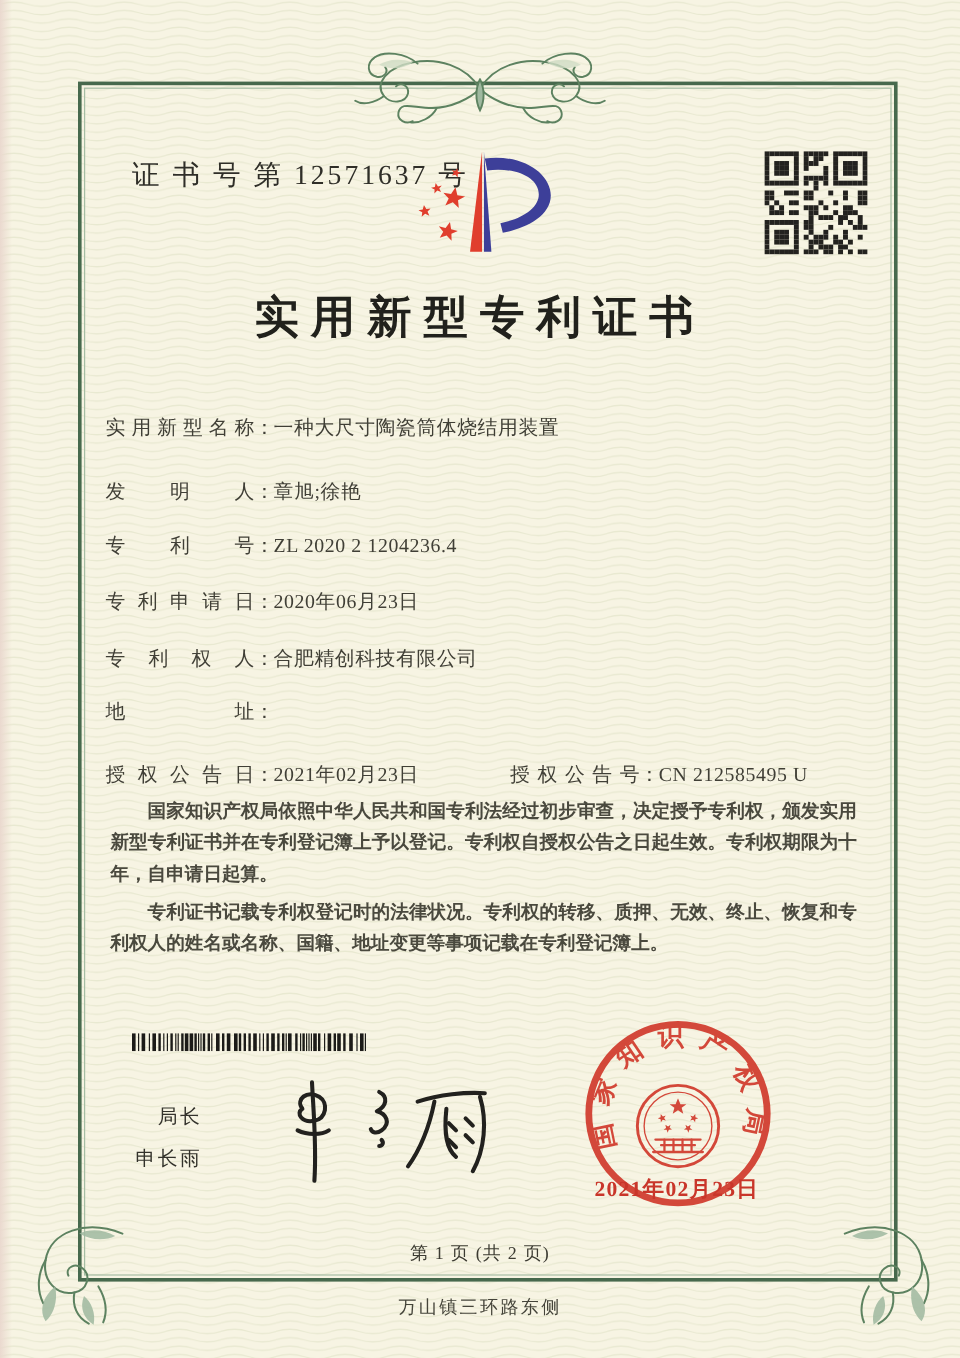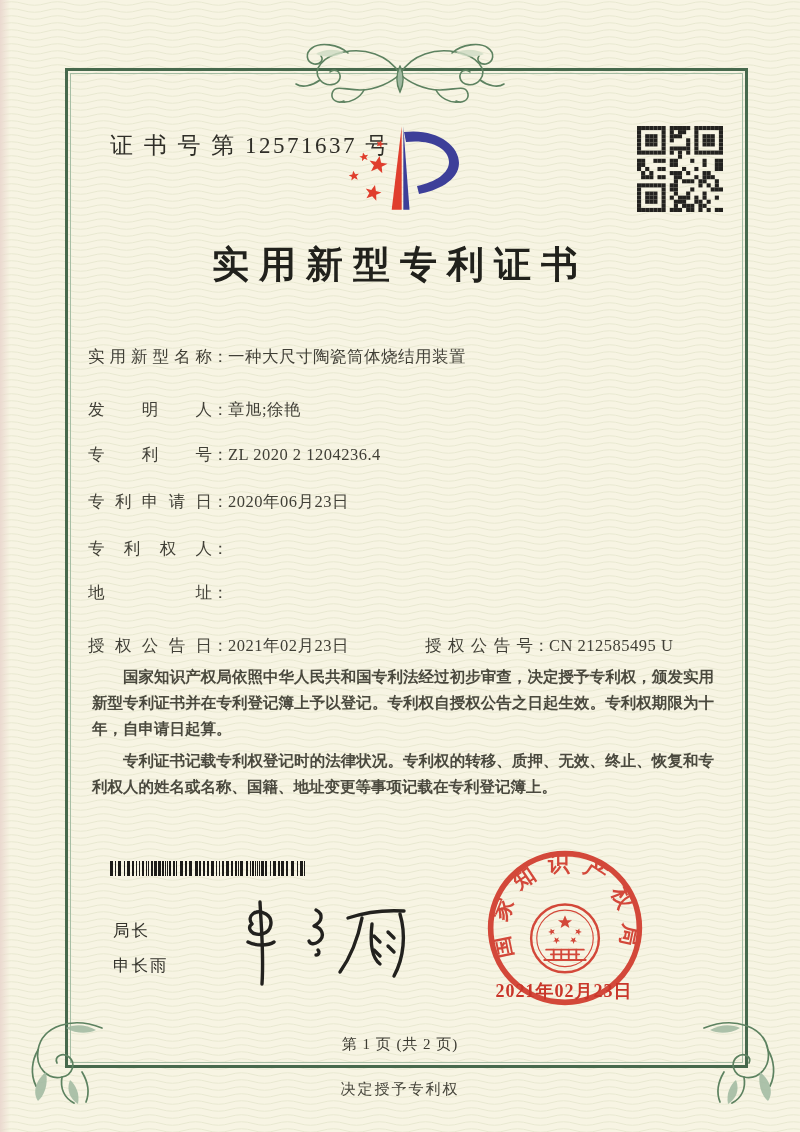--- a/index.html
+++ b/index.html
@@ -34,21 +34,21 @@
   .val-addr{width:462px;}
   .pair2{display:flex;margin-left:76px;}
   .lbl2{width:108px;display:inline-flex;justify-content:space-between;flex:none;}
   
   .paras{position:absolute;left:92px;top:664px;width:622px;z-index:4;
     font-size:15.5px;line-height:26px;color:#4a493e;text-align:justify;font-weight:bold;}
   .paras p{margin:0 0 6px 0;text-indent:2em;}
   
   .barcode{position:absolute;left:110px;top:861px;z-index:4;}
   .officer{position:absolute;left:113px;top:913px;z-index:4;font-size:16.5px;
-    letter-spacing:2px;color:#33322b;line-height:35px;}
+    letter-spacing:2px;color:#33322b;line-height:35px;text-align:right;}
   .signature{position:absolute;left:222px;top:884px;z-index:5;}
   .seal{position:absolute;left:483px;top:848px;z-index:4;}
   .seal-date{position:absolute;left:478px;top:979px;width:172px;text-align:center;z-index:6;
     font-size:18px;letter-spacing:1px;color:#c9362a;font-weight:bold;}
   .page-num{position:absolute;left:0;top:1035px;width:800px;text-align:center;z-index:4;
     font-size:15px;letter-spacing:1px;color:#3c3b32;}
   .back-note{position:absolute;left:0;top:1080px;width:800px;text-align:center;z-index:4;
     font-size:15px;letter-spacing:2px;color:#45443a;}
 </style>
 </head>
@@ -408,20 +408,21 @@
       <span class="val">2020年06月23日</span>
   </div>
   <div class="frow" style="top:537px;">
     <span class="lbl spread">
         <span>专</span>
         <span>利</span>
         <span>权</span>
         <span>人</span>
       </span>
       <span class="colon">：</span>
+      <span class="val">合肥精创科技有限公司</span>
   </div>
   <div class="frow" style="top:581px;">
     <span class="lbl spread">
         <span>地</span>
         <span>址</span>
       </span>
       <span class="colon">：</span>
   </div>
   <div class="frow" style="top:634px;">
     <span class="lbl spread">
@@ -558,13 +559,13 @@
         <path d="M-22,23 L22,23"></path>
         <path d="M-12,12 L-12,22 M-4,12 L-4,22 M4,12 L4,22 M12,12 L12,22"></path>
       </g>
     </g>
   </g>
 </svg>
 
 <div class="seal-date">2021年02月23日</div>
 
 <div class="page-num">第 1 页 (共 2 页)</div>
-<div class="back-note">决定授予专利权</div>
+<div class="back-note">万山镇三环路东侧</div>
 
 </body></html>

